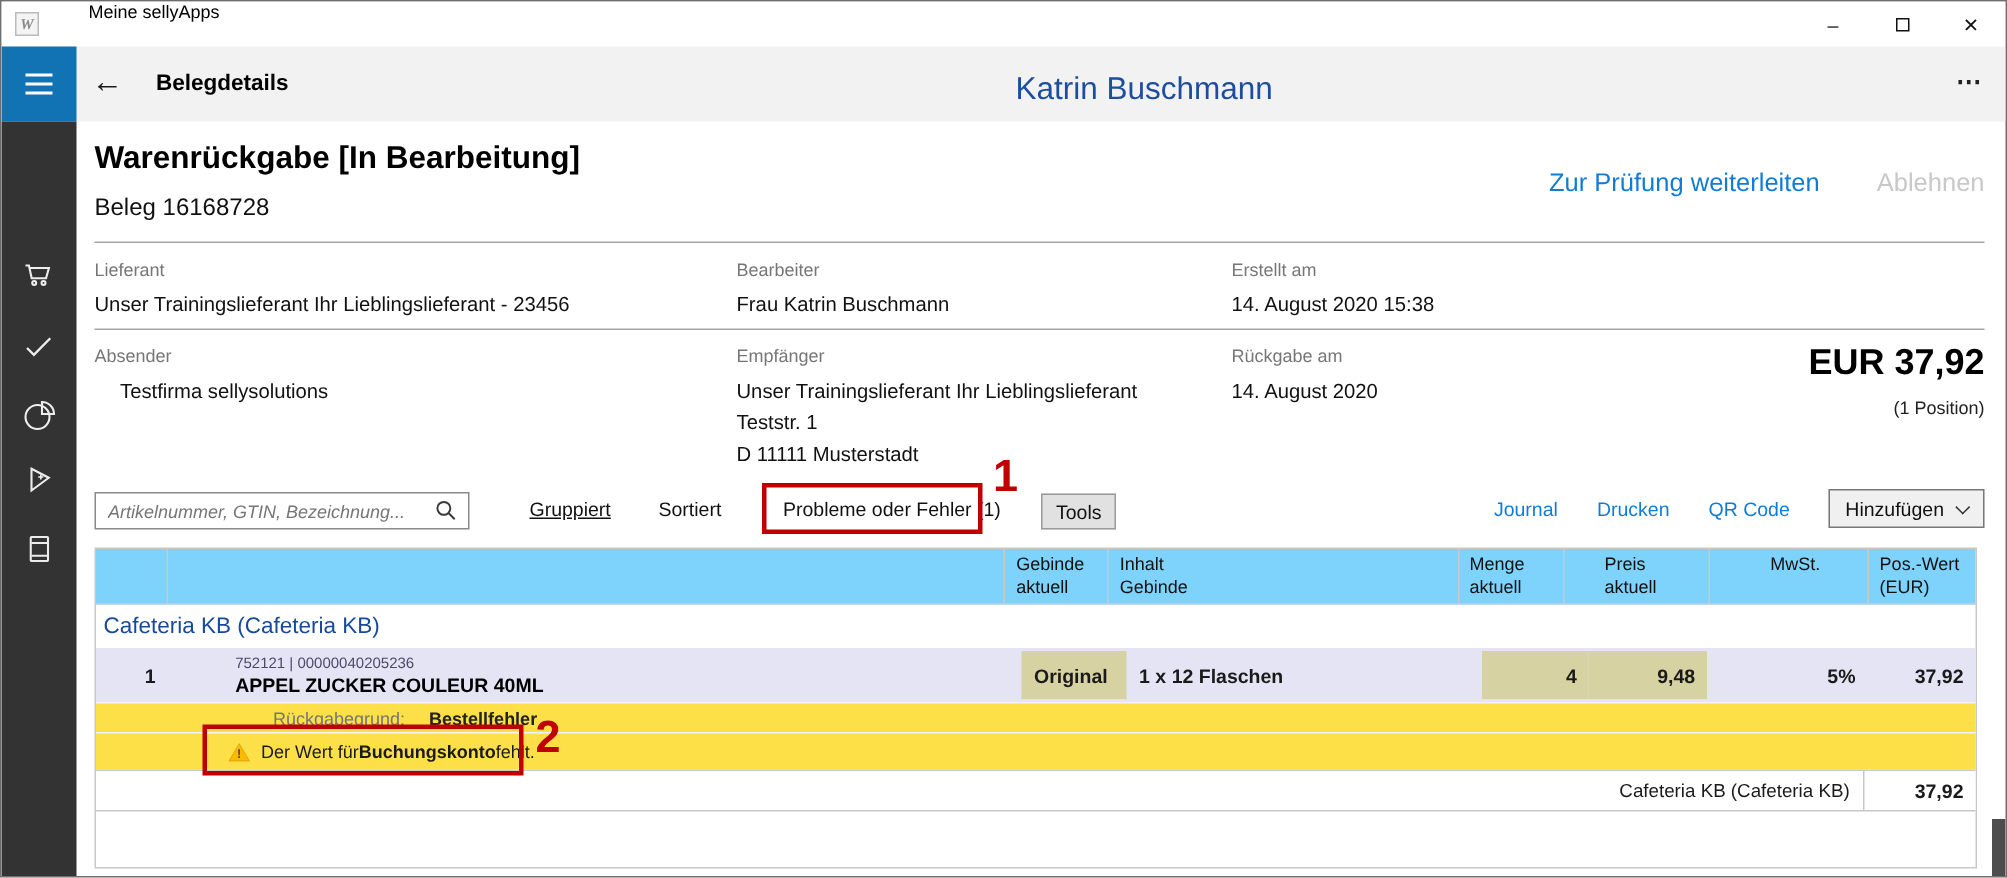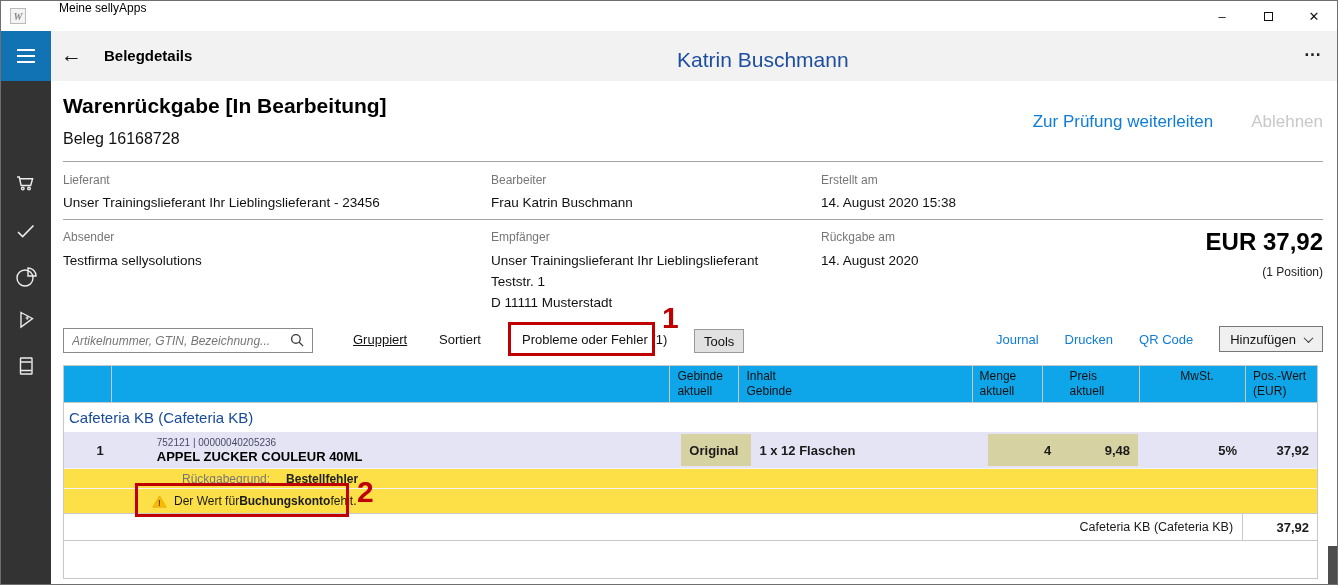--- a/index.html
+++ b/index.html
@@ -58,21 +58,21 @@
   .tb-right { position:absolute; right:14px; top:325px; display:flex; align-items:center; gap:26px; font-size:13px; }
   .add-btn { height:26px; padding:5px 10px; background:#f0f0f0; border:1px solid #777; gap:9px; }
   .chev { width:7px; height:7px; border-right:1.5px solid #333; border-bottom:1.5px solid #333;
           transform:rotate(45deg) translate(-1px,-1px); display:inline-block; }
   
   .table { position:absolute; left:62px; top:364px; width:1255px; height:214px;
            border:1px solid #c8c8c8; background:#fff; }
   .trow { display:flex; width:100%; }
   .c0{width:50px;} .c1{width:585px;} .c2{width:72px;} .c3{width:244px;}
   .c4{width:73px;} .c5{width:81px;margin-left:20px;} .c6{width:76px;margin-left:33px;} .c7{width:74px;}
-  .thead { height:37px; background:#0ea5e9; border-bottom:1px solid #c8c8c8; }
+  .thead { height:37px; background:#7dd3fc; border-bottom:1px solid #c8c8c8; }
   .th { border-right:1px solid #c8c8c8; font-size:12px; color:#111; padding:3px 0 0 7px;
         white-space:pre-line; line-height:15px; }
   .th:last-child { border-right:none; }
   .group-row { height:29px; display:flex; align-items:center; }
   .group-label { font-size:15px; color:#17499c; padding-left:5px; }
   .item-row { height:36px; background:#e4e4f5; align-items:stretch; cursor:pointer; }
   .cell { display:flex; align-items:center; }
   .num-cell { justify-content:flex-end; padding-right:9px; font-weight:bold; font-size:13px; }
   .art-cell { flex-direction:column; align-items:flex-start; justify-content:center; padding-left:44px; }
   .art-code { font-size:10px; color:#4a4a68; line-height:13px; }
@@ -168,21 +168,21 @@
 
 <div class="field-label" style="left:62px; top:172px">Lieferant</div>
 <div class="field-value" style="left:62px; top:191px">Unser Trainingslieferant Ihr Lieblingslieferant - 23456</div>
 <div class="field-label" style="left:490px; top:172px">Bearbeiter</div>
 <div class="field-value" style="left:490px; top:191px">Frau Katrin Buschmann</div>
 <div class="field-label" style="left:820px; top:172px">Erstellt am</div>
 <div class="field-value" style="left:820px; top:191px">14. August 2020 15:38</div>
 <div class="hr" style="top:218px"></div>
 
 <div class="field-label" style="left:62px; top:229px">Absender</div>
-<div class="field-value" style="left:62px; top:249px">Testfirma sellysolutions</div>
+<div class="field-value" style="left:79px; top:249px">Testfirma sellysolutions</div>
 <div class="field-label" style="left:490px; top:229px">Empfänger</div>
 <div class="field-value" style="left:490px; top:249px">Unser Trainingslieferant Ihr Lieblingslieferant</div>
 <div class="field-value" style="left:490px; top:270px">Teststr. 1</div>
 <div class="field-value" style="left:490px; top:291px">D 11111 Musterstadt</div>
 <div class="field-label" style="left:820px; top:229px">Rückgabe am</div>
 <div class="field-value" style="left:820px; top:249px">14. August 2020</div>
 <div class="total-amount">EUR 37,92</div>
 <div class="total-pos">(1 Position)</div>
 
 <div class="searchbox">

